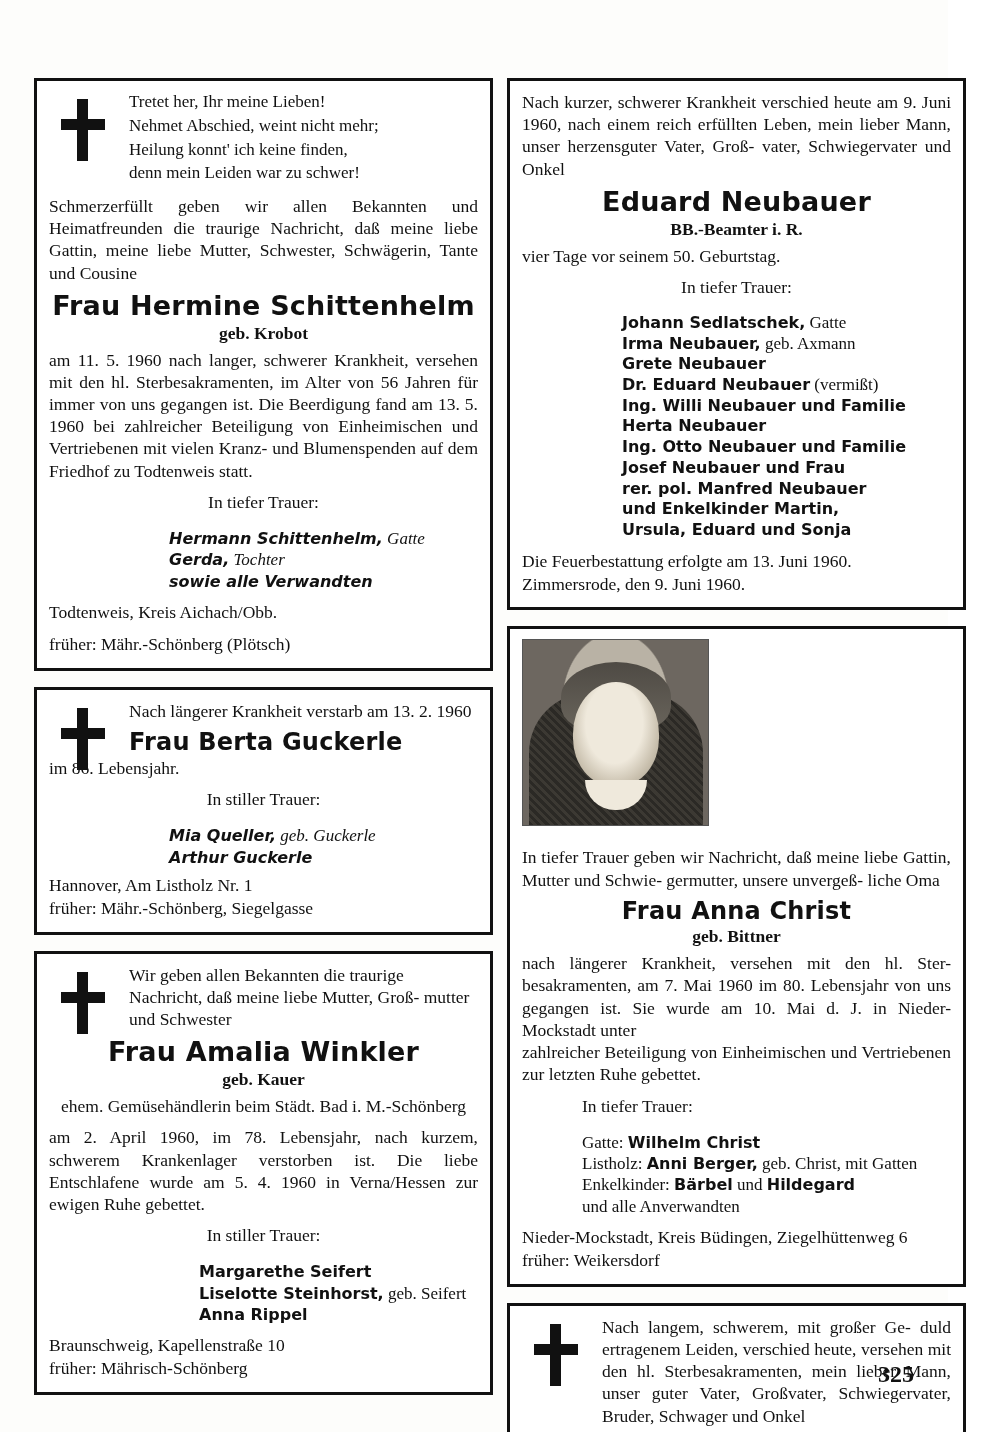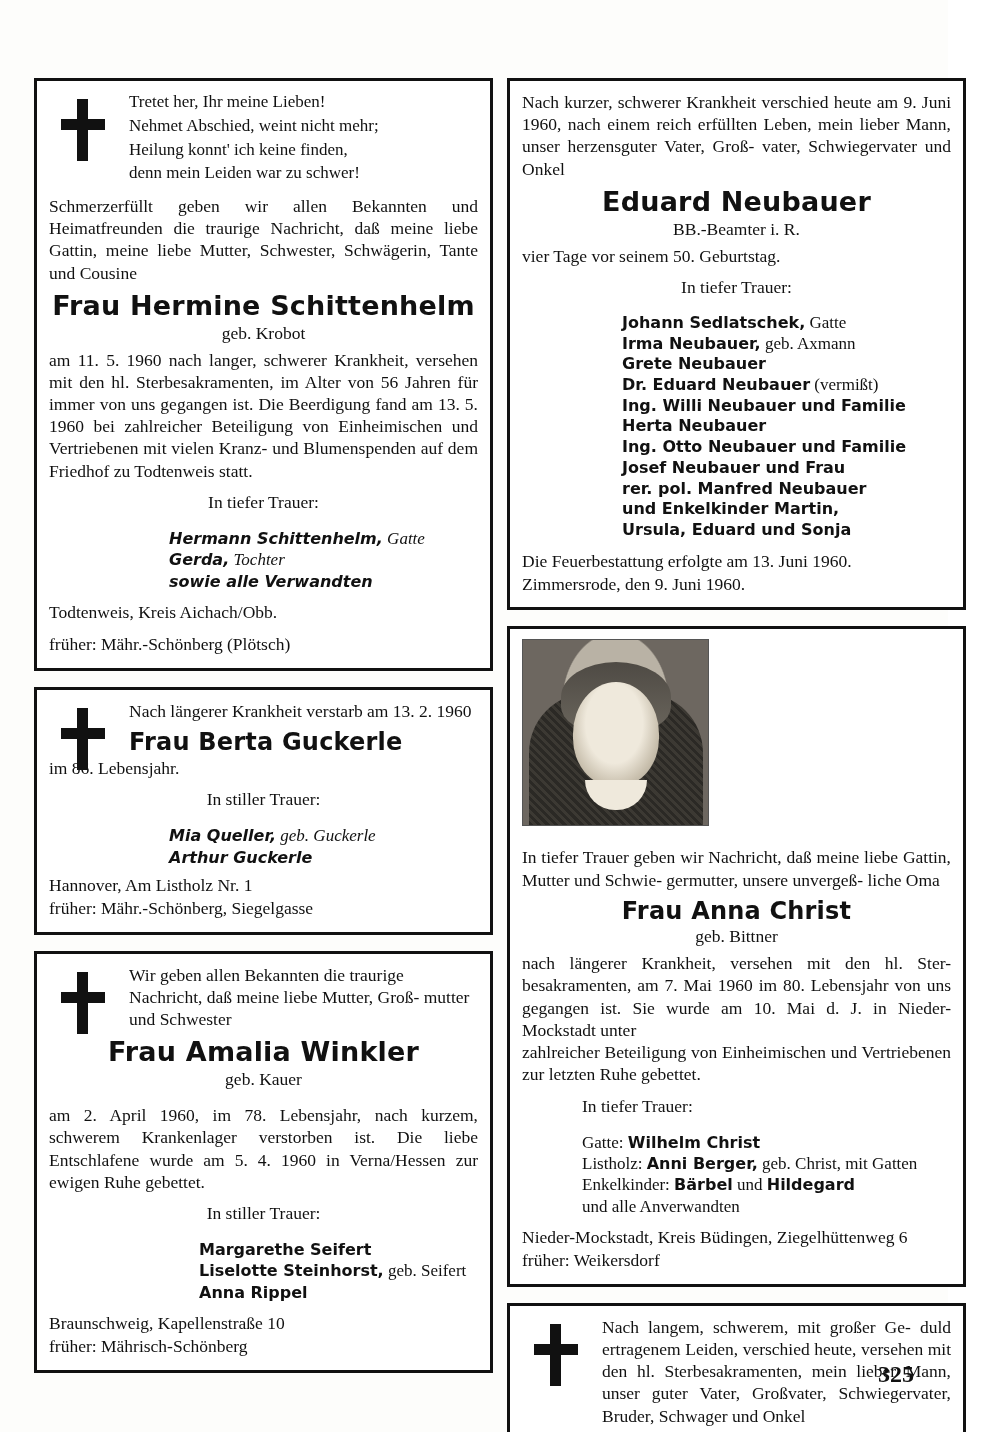--- a/index.html
+++ b/index.html
@@ -83,20 +83,21 @@
     text-align: center;
     letter-spacing: 0.2px;
     margin: 7px 0 2px 0;
     line-height: 1.1;
   }
   .name.small { font-size: 24px; }
   .subname {
     text-align: center;
     font-size: 17.5px;
     margin: 0 0 5px 0;
+    font-weight: bold;
   }
   .center { text-align: center; }
   .trauer {
     text-align: center;
     font-size: 17.5px;
     margin: 10px 0 2px 0;
   }
   .trauer-left {
     text-align: left;
     font-size: 17.5px;
@@ -225,20 +226,21 @@
         <div class="foot2">früher: Mähr.-Schönberg, Siegelgasse</div>
       </div>
 
       <div class="notice">
         <div class="cross"></div>
         <div class="indent-cross">
           <p class="nj">Wir geben allen Bekannten die traurige Nachricht, daß meine liebe Mutter, Groß- mutter und Schwester</p>
         </div>
         <div class="name">Frau Amalia Winkler</div>
         <div class="subname">geb. Kauer</div>
+        <p class="center">ehem. Gemüsehändlerin beim Städt. Bad i. M.-Schönberg</p>
         <div class="gap"></div>
         <p>am 2. April 1960, im 78. Lebensjahr, nach kurzem, schwerem Krankenlager verstorben ist. Die liebe Entschlafene wurde am 5. 4. 1960 in Verna/Hessen zur ewigen Ruhe gebettet.</p>
         <div class="trauer">In stiller Trauer:</div>
         <div class="mourners indent2" style="padding-left:150px;">
           <div><span class="b">Margarethe Seifert</span></div>
           <div><span class="b">Liselotte Steinhorst,</span><span> geb. Seifert</span></div>
           <div><span class="b">Anna Rippel</span></div>
         </div>
         <div class="foot">Braunschweig, Kapellenstraße 10</div>
         <div class="foot2">früher: Mährisch-Schönberg</div>

